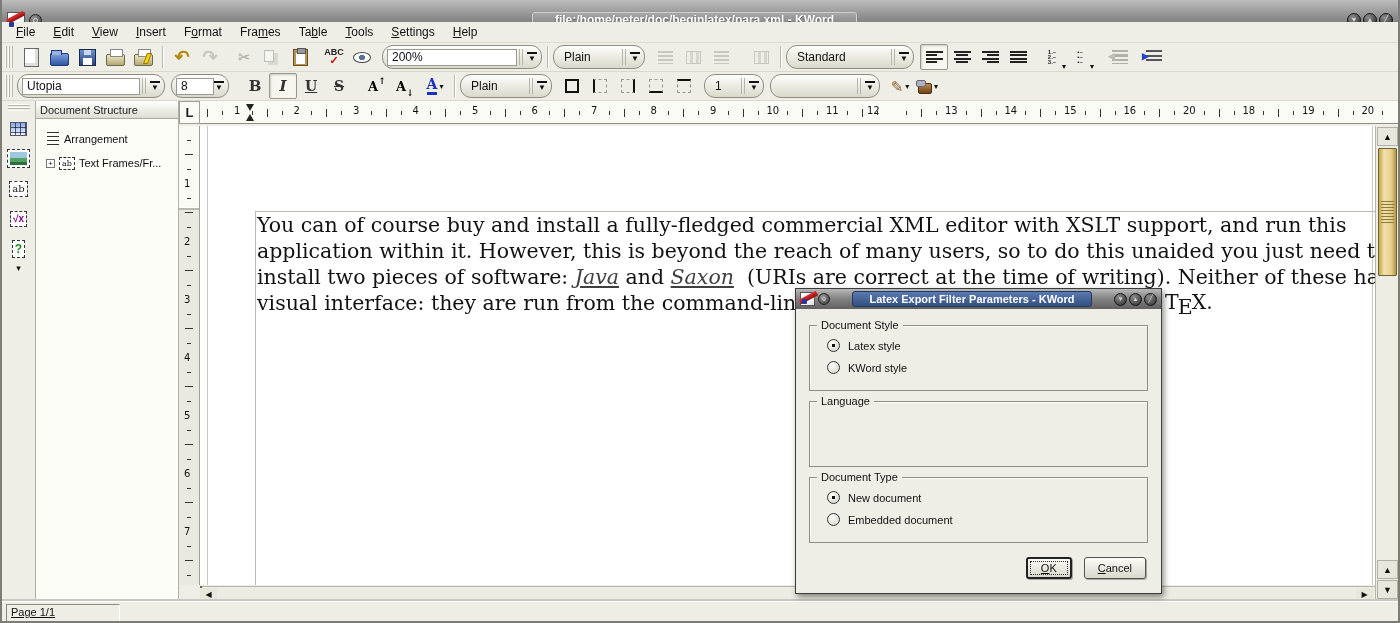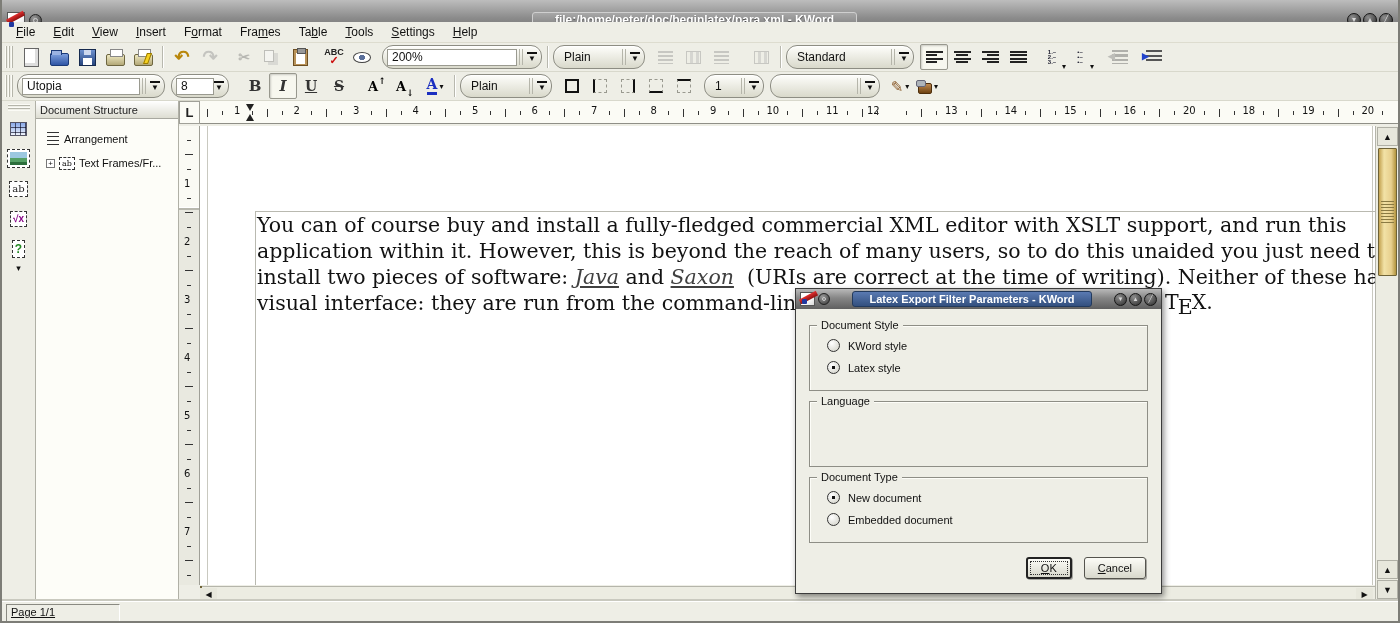--- a/index.html
+++ b/index.html
@@ -705,26 +705,26 @@
       <span class="win-btns">
         <span class="round-btn">▾</span>
         <span class="round-btn">▴</span>
         <span class="round-btn">╱</span>
       </span>
     </div>
     <div>
         <div class="groupbox">
           <span class="group-title">Document Style</span>
           <div class="radio-row">
+            <span class="radio checked"></span>
+            <span>Latex style</span>
+          </div>
+          <div class="radio-row">
             <span class="radio"></span>
             <span>KWord style</span>
-          </div>
-          <div class="radio-row">
-            <span class="radio checked"></span>
-            <span>Latex style</span>
           </div>
         </div>
         <div class="groupbox">
           <span class="group-title">Language</span>
         </div>
         <div class="groupbox">
           <span class="group-title">Document Type</span>
           <div class="radio-row">
             <span class="radio checked"></span>
             <span>New document</span>

